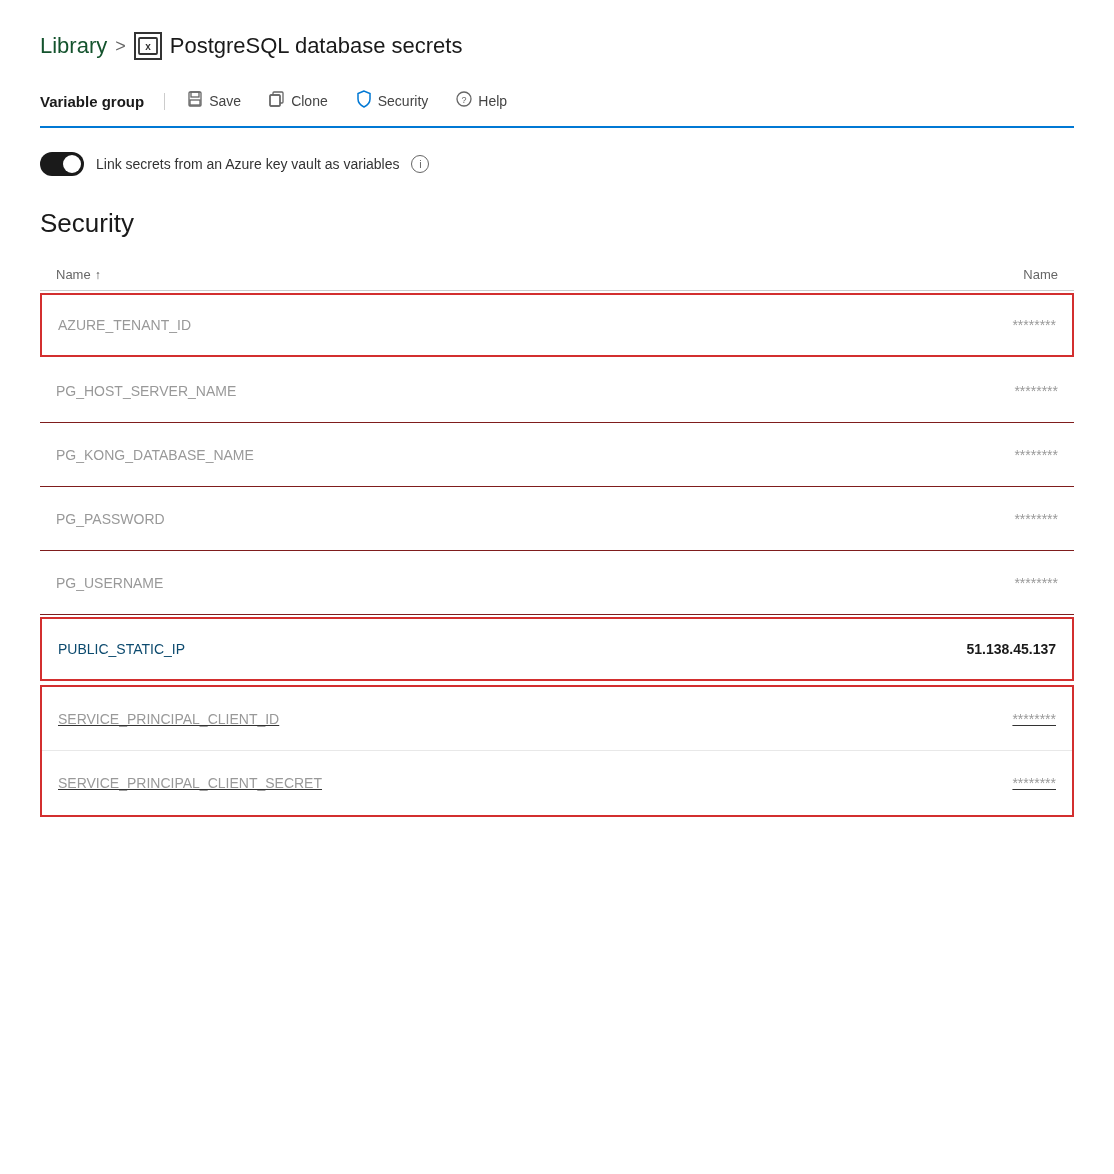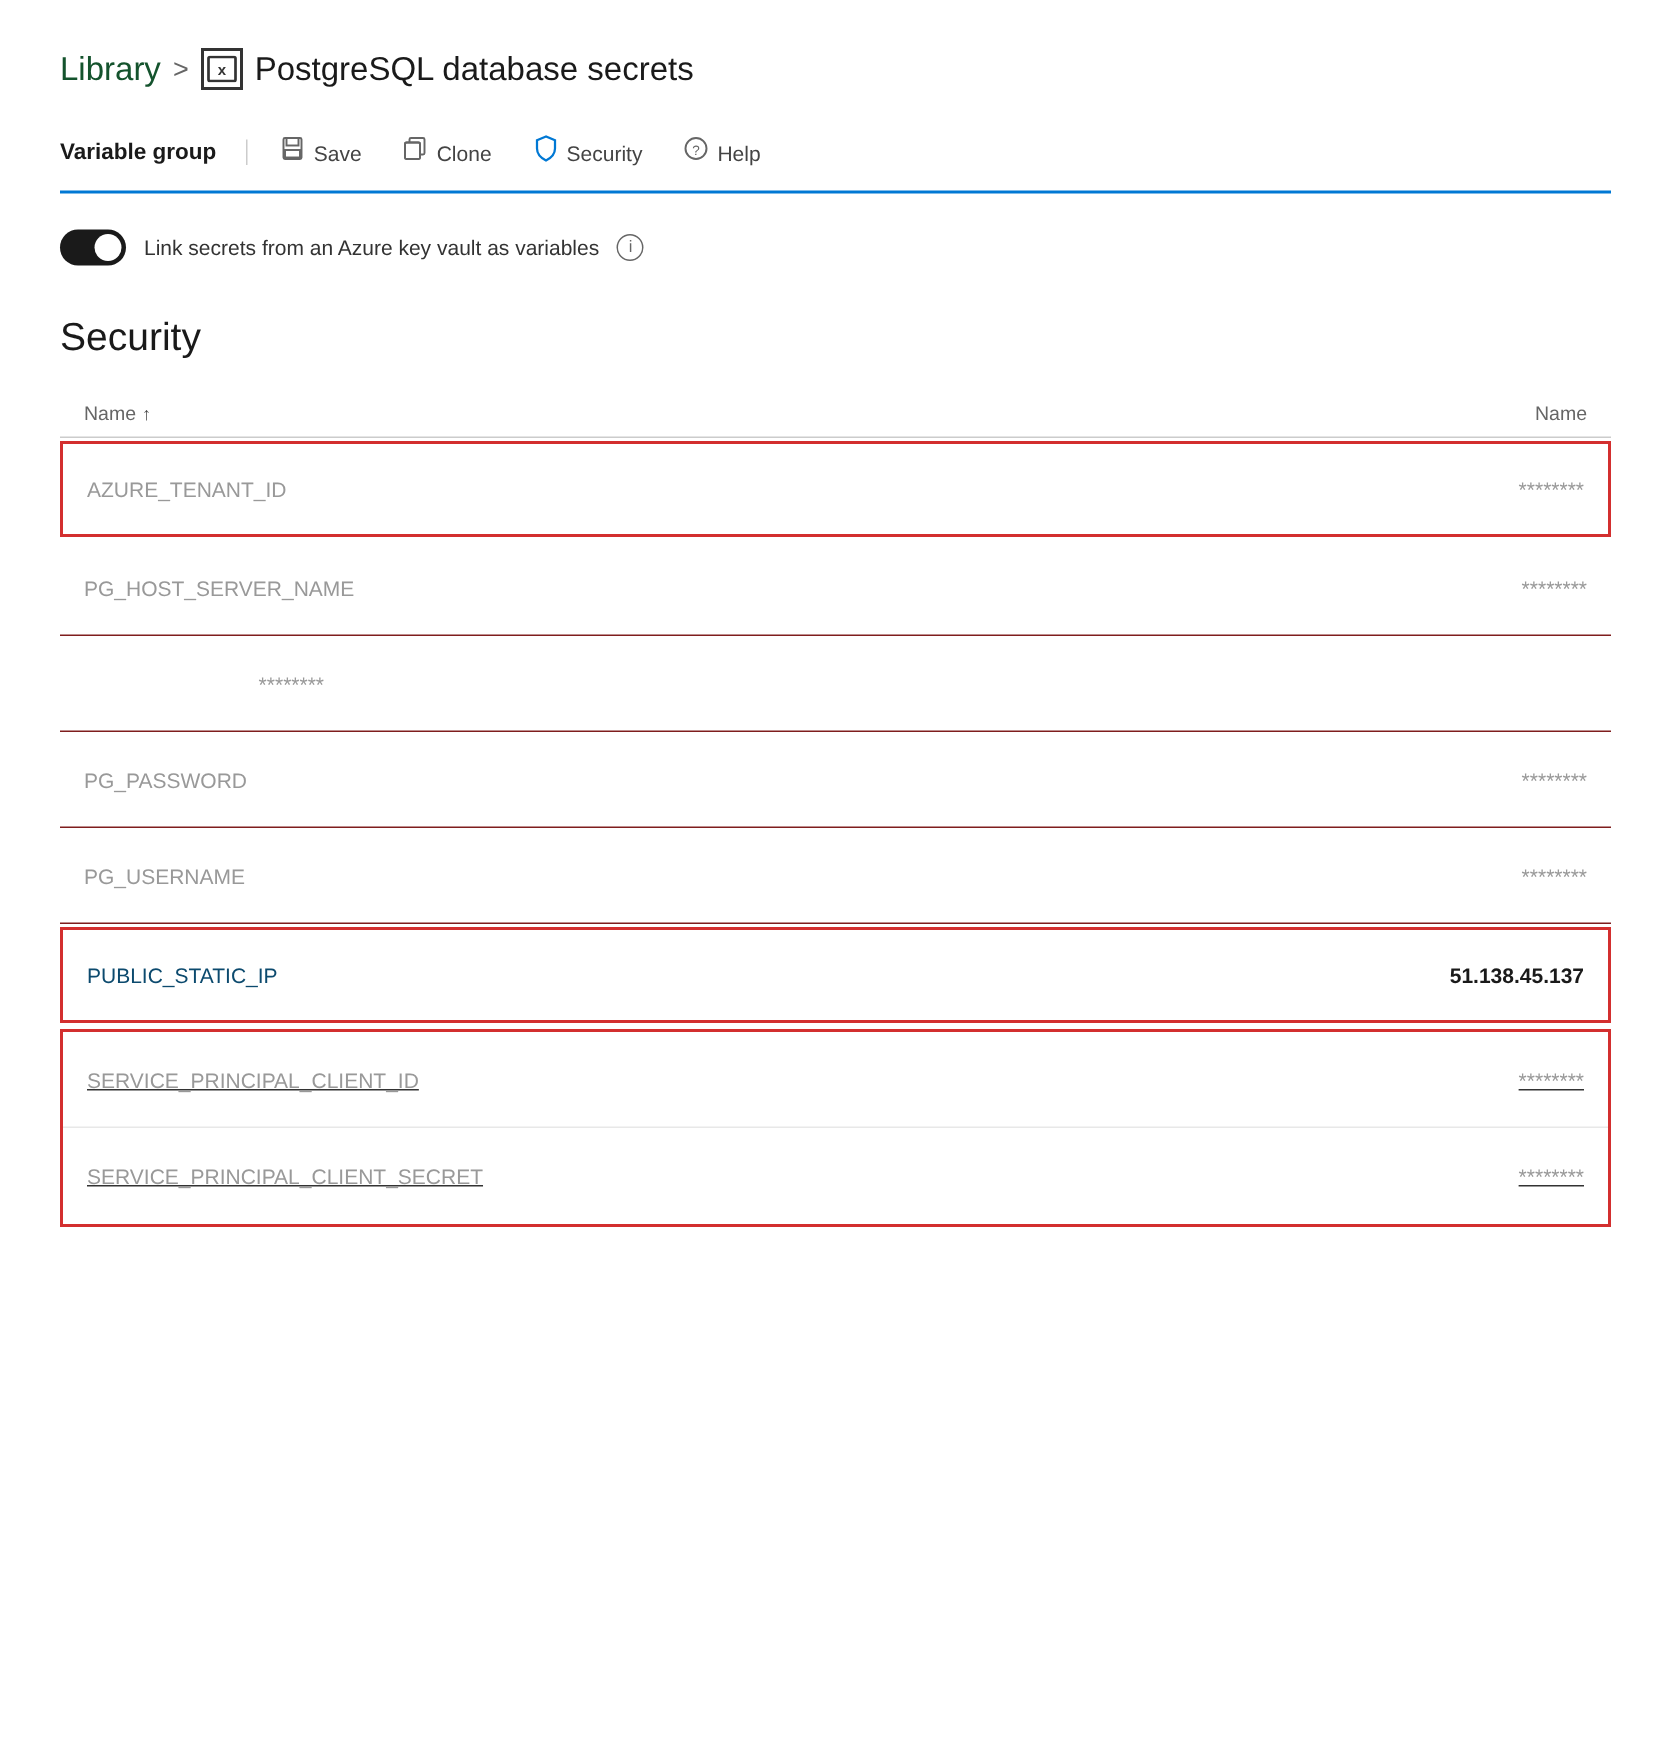--- a/index.html
+++ b/index.html
@@ -280,20 +280,21 @@
     <span class="variable-name">AZURE_TENANT_ID</span>
     <span class="variable-value">********</span>
   </div>
 
   <div class="variable-row">
     <span class="variable-name">PG_HOST_SERVER_NAME</span>
     <span class="variable-value">********</span>
   </div>
 
   <div class="variable-row">
+    <span class="variable-name">PG_KONG_DATABASE_NAME</span>
     <span class="variable-value">********</span>
   </div>
 
   <div class="variable-row">
     <span class="variable-name">PG_PASSWORD</span>
     <span class="variable-value">********</span>
   </div>
 
   <div class="variable-row">
     <span class="variable-name">PG_USERNAME</span>

